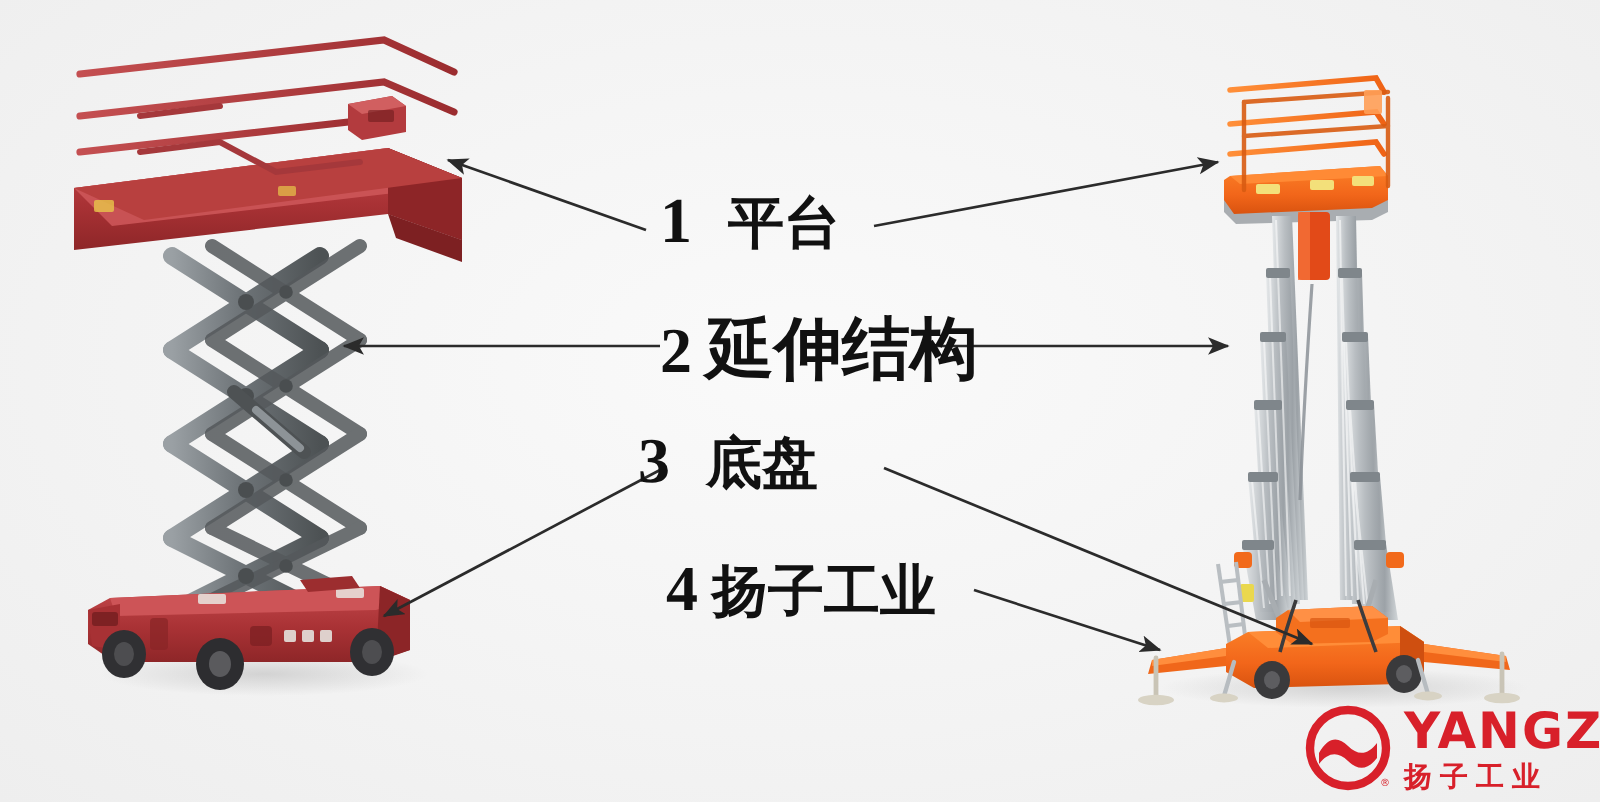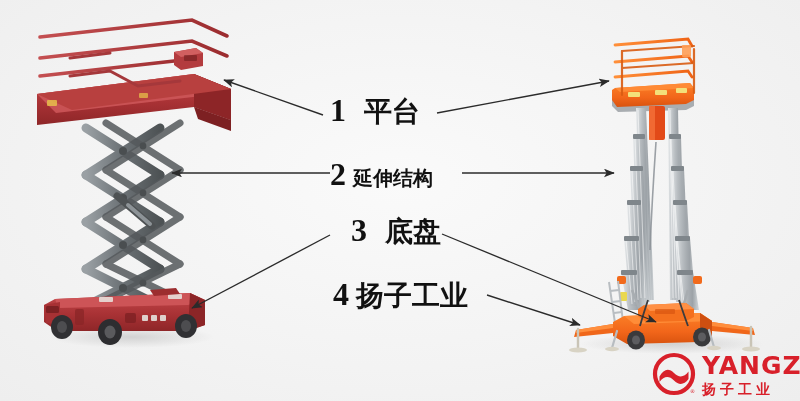--- a/index.html
+++ b/index.html
@@ -43,22 +43,22 @@
   }
   .label .cjk {
     font-family: "DejaVu Sans", "Liberation Sans", sans-serif;
     font-weight: bold;
   }
   #label-1 { left: 330px; top: 94px; font-size: 30px; }
   #label-1 .num { font-size: 32px; }
   #label-1 .cjk { font-size: 28px; margin-left: 18px; }
   #label-2 { left: 330px; top: 158px; font-size: 30px; }
   #label-2 .num { font-size: 32px; }
-  #label-2 .cjk { font-size: 20px; margin-left: 7px; }
-  #label-3 { left: 351px; top: 214px; font-size: 30px; }
+  #label-2 .cjk { font-size: 34px; margin-left: 7px; }
+  #label-3 { left: 319px; top: 214px; font-size: 30px; }
   #label-3 .num { font-size: 32px; }
   #label-3 .cjk { font-size: 28px; margin-left: 18px; }
   #label-4 { left: 333px; top: 278px; font-size: 30px; }
   #label-4 .num { font-size: 32px; }
   #label-4 .cjk { font-size: 28px; margin-left: 7px; }
 
   #brand-logo {
     position: absolute;
     left: 652px;
     top: 350px;

